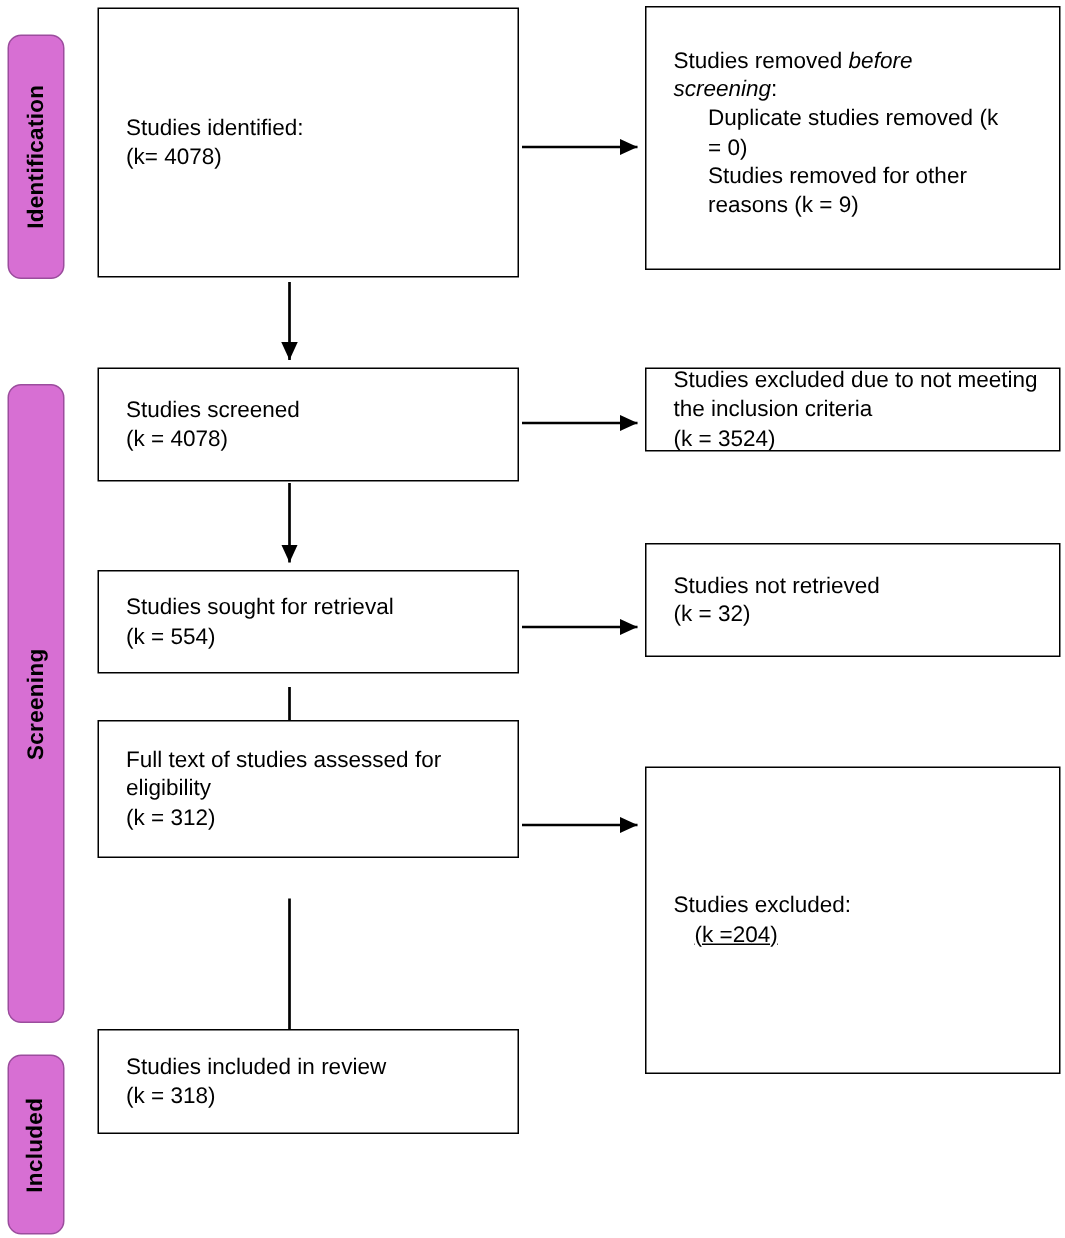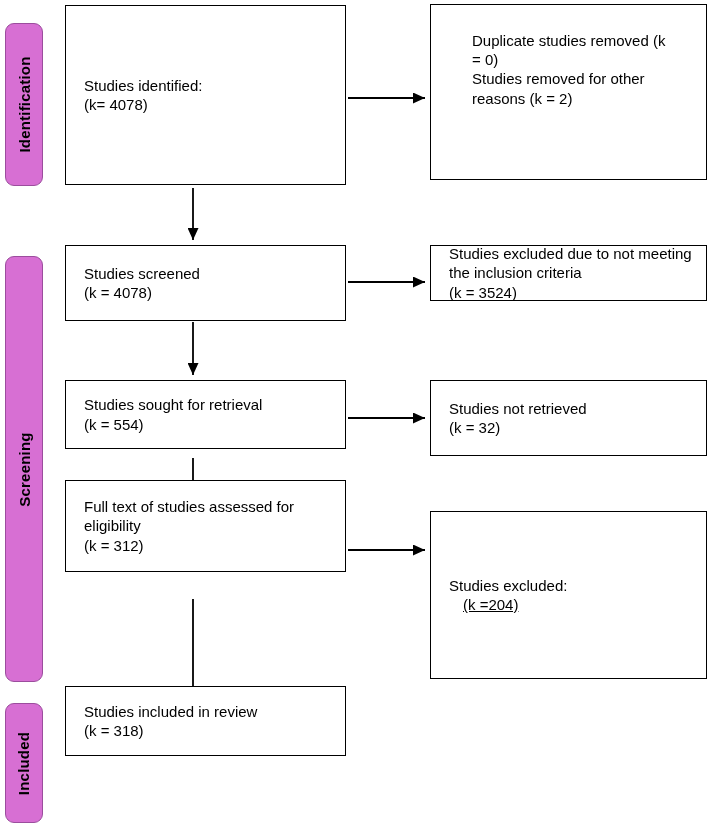--- a/index.html
+++ b/index.html
@@ -85,50 +85,51 @@
   <div class="stage-label" style="top:703px;height:120px">
     <span class="stage-text">Included</span>
   </div>
 
   <div class="box col-left" style="top:5px;height:180px">
     <div>Studies identified:</div>
     <div>(k= 4078)</div>
   </div>
 
   <div class="box col-right top-align" style="top:4px;height:176px;padding:26px 40px 10px 18px">
+    <div><span>Studies removed </span><i>before screening</i><span>:</span></div>
     <div class="sub-item">Duplicate studies removed  (k = 0)</div>
-    <div class="sub-item">Studies removed for other reasons (k = 2)</div>
+    <div class="sub-item">Studies removed for other reasons (k = 9)</div>
   </div>
 
   <div class="box col-left" style="top:245px;height:76px">
     <div>Studies screened</div>
     <div>(k = 4078)</div>
   </div>
 
   <div class="box col-right" style="top:245px;height:56px">
     <div>Studies excluded due to not meeting the inclusion criteria</div>
     <div>(k = 3524)</div>
   </div>
 
   <div class="box col-left" style="top:380px;height:69px">
     <div>Studies sought for retrieval</div>
     <div>(k = 554)</div>
   </div>
 
-  <div class="box col-right" style="top:380px;height:76px">
+  <div class="box col-right" style="top:362px;height:76px">
     <div>Studies not retrieved</div>
     <div>(k = 32)</div>
   </div>
 
   <div class="box col-left" style="top:480px;height:92px">
     <div>Full text of studies assessed for eligibility</div>
     <div>(k = 312)</div>
   </div>
 
-  <div class="box col-right" style="top:511px;height:168px">
+  <div class="box col-right" style="top:511px;height:205px">
     <div>Studies excluded:</div>
     <div class="indent-count">(k =204)</div>
   </div>
 
   <div class="box col-left" style="top:686px;height:70px">
     <div>Studies included in review</div>
     <div>(k = 318)</div>
   </div>
 
 </div>

